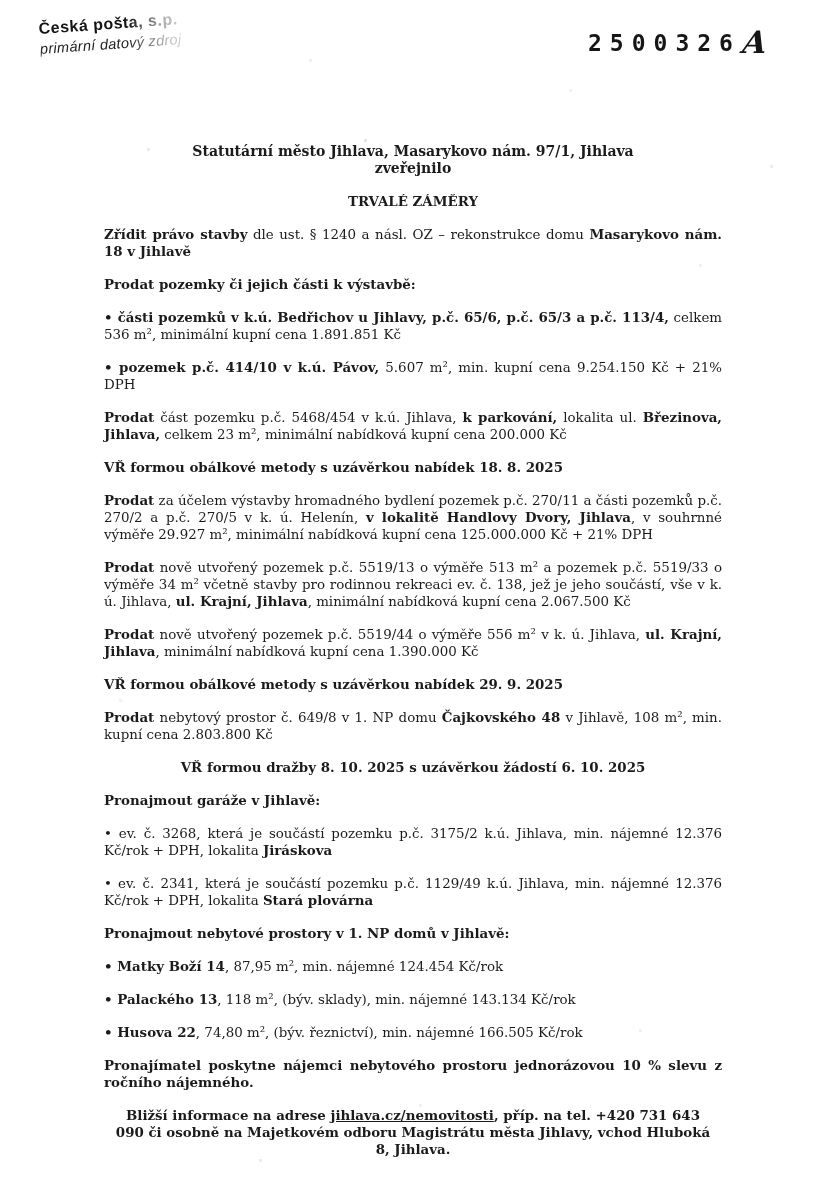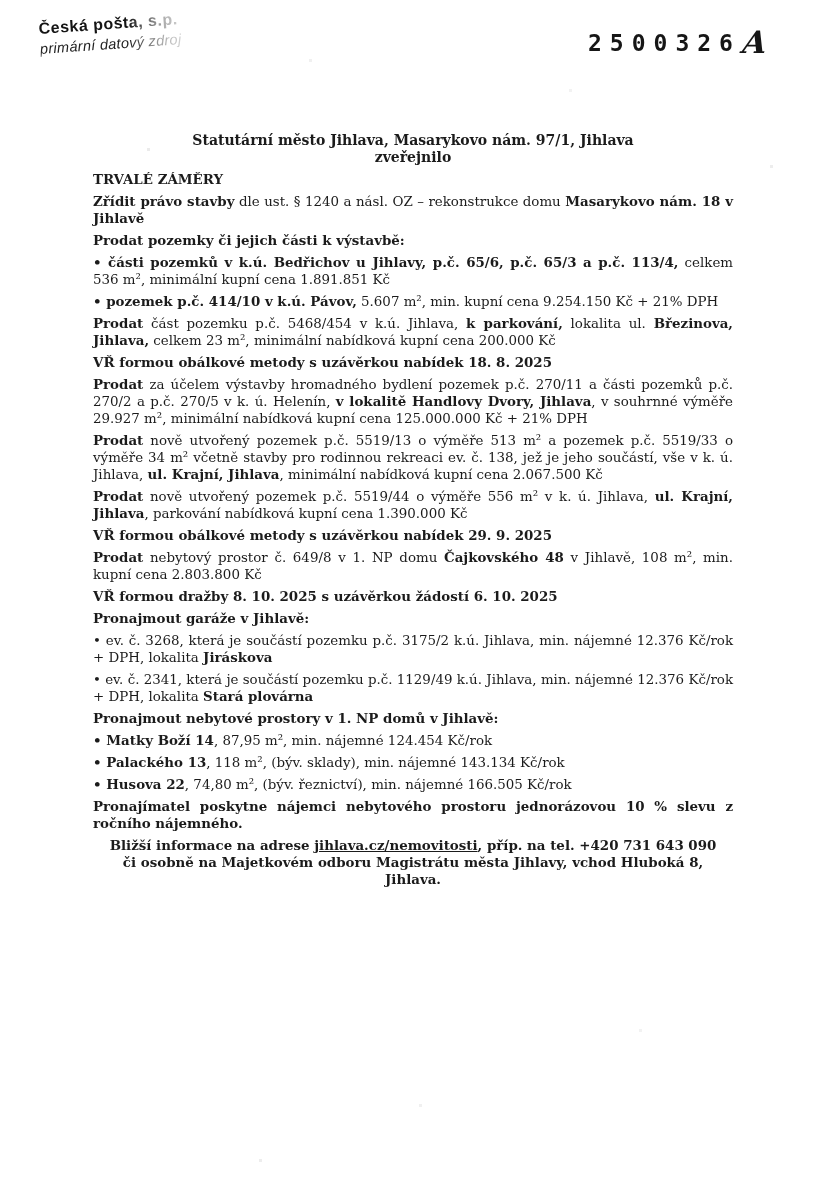--- a/index.html
+++ b/index.html
@@ -65,23 +65,23 @@
   
   .doc-body {
     position: absolute;
     left: 88px;
     top: 127px;
     width: 650px;
     font-size: 13.4px;
     line-height: 17px;
     text-rendering: optimizeLegibility;
   }
-  .doc-body p { margin: 5px; }
+  .doc-body p { margin: 16px; }
   .b-title { text-align: center; font-size: 14px; margin: 0; }
-  .b-head  { margin-top: 12px; }
+  .b-head  { text-align: center; margin-top: 12px; }
   .b-sect  { text-align: left; margin-top: 21px; }
   .b-para  { text-align: justify; margin-top: 7px; }
   .b-para8 { text-align: justify; margin-top: 8px; }
   .b-item  { text-align: justify; margin-top: 0; }
   .b-foot  { text-align: center; margin-top: 12px; padding: 0 10px; }
   .bold { font-weight: bold; }
   .underline { text-decoration: underline; }
 
   
   .speckles {
@@ -121,21 +121,21 @@
       <p class="b-title"><span class="bold">Statutární město Jihlava, Masarykovo nám. 97/1, Jihlava</span><br><span class="bold">zveřejnilo</span></p>
       <p class="b-head"><span class="bold">TRVALÉ ZÁMĚRY</span></p>
       <p class="b-para8"><span class="bold">Zřídit právo stavby</span><span> dle ust. § 1240 a násl. OZ – rekonstrukce domu </span><span class="bold">Masarykovo nám. 18 v Jihlavě</span></p>
       <p class="b-para8"><span class="bold">Prodat pozemky či jejich části k výstavbě:</span></p>
       <p class="b-item"><span class="bold">• části pozemků v k.ú. Bedřichov u Jihlavy, p.č. 65/6, p.č. 65/3 a p.č. 113/4,</span><span> celkem 536 m², minimální kupní cena 1.891.851 Kč</span></p>
       <p class="b-item"><span class="bold">• pozemek p.č. 414/10 v k.ú. Pávov,</span><span> 5.607 m², min. kupní cena 9.254.150 Kč + 21% DPH</span></p>
       <p class="b-para"><span class="bold">Prodat</span><span> část pozemku p.č. 5468/454 v k.ú. Jihlava, </span><span class="bold">k parkování,</span><span> lokalita ul. </span><span class="bold">Březinova, Jihlava,</span><span> celkem 23 m², minimální nabídková kupní cena 200.000 Kč</span></p>
       <p class="b-sect"><span class="bold">VŘ formou obálkové metody s uzávěrkou nabídek 18. 8. 2025</span></p>
       <p class="b-para"><span class="bold">Prodat</span><span> za účelem výstavby hromadného bydlení pozemek p.č. 270/11 a části pozemků p.č. 270/2 a p.č. 270/5 v k. ú. Helenín, </span><span class="bold">v lokalitě Handlovy Dvory, Jihlava</span><span>, v souhrnné výměře 29.927 m², minimální nabídková kupní cena 125.000.000 Kč + 21% DPH</span></p>
       <p class="b-para"><span class="bold">Prodat</span><span> nově utvořený pozemek p.č. 5519/13 o výměře 513 m² a pozemek p.č. 5519/33 o výměře 34 m² včetně stavby pro rodinnou rekreaci ev. č. 138, jež je jeho součástí, vše v k. ú. Jihlava, </span><span class="bold">ul. Krajní, Jihlava</span><span>, minimální nabídková kupní cena 2.067.500 Kč</span></p>
-      <p class="b-para"><span class="bold">Prodat</span><span> nově utvořený pozemek p.č. 5519/44 o výměře 556 m² v k. ú. Jihlava, </span><span class="bold">ul. Krajní, Jihlava</span><span>, parkování nabídková kupní cena 1.390.000 Kč</span></p>
+      <p class="b-para"><span class="bold">Prodat</span><span> nově utvořený pozemek p.č. 5519/44 o výměře 556 m² v k. ú. Jihlava, </span><span class="bold">ul. Krajní, Jihlava</span><span>, minimální nabídková kupní cena 1.390.000 Kč</span></p>
       <p class="b-sect"><span class="bold">VŘ formou obálkové metody s uzávěrkou nabídek 29. 9. 2025</span></p>
       <p class="b-para"><span class="bold">Prodat</span><span> nebytový prostor č. 649/8 v 1. NP domu </span><span class="bold">Čajkovského 48</span><span> v Jihlavě, 108 m², min. kupní cena 2.803.800 Kč</span></p>
       <p class="b-head"><span class="bold">VŘ formou dražby 8. 10. 2025 s uzávěrkou žádostí 6. 10. 2025</span></p>
       <p class="b-para"><span class="bold">Pronajmout garáže v Jihlavě:</span></p>
       <p class="b-item"><span>• ev. č. 3268, která je součástí pozemku p.č. 3175/2 k.ú. Jihlava, min. nájemné 12.376 Kč/rok + DPH, lokalita </span><span class="bold">Jiráskova</span></p>
       <p class="b-item"><span>• ev. č. 2341, která je součástí pozemku p.č. 1129/49 k.ú. Jihlava, min. nájemné 12.376 Kč/rok + DPH, lokalita </span><span class="bold">Stará plovárna</span></p>
       <p class="b-para8"><span class="bold">Pronajmout nebytové prostory v 1. NP domů v Jihlavě:</span></p>
       <p class="b-item"><span class="bold">• Matky Boží 14</span><span>, 87,95 m², min. nájemné 124.454 Kč/rok</span></p>
       <p class="b-item"><span class="bold">• Palackého 13</span><span>, 118 m², (býv. sklady), min. nájemné 143.134 Kč/rok</span></p>
       <p class="b-item"><span class="bold">• Husova 22</span><span>, 74,80 m², (býv. řeznictví), min. nájemné 166.505 Kč/rok</span></p>

